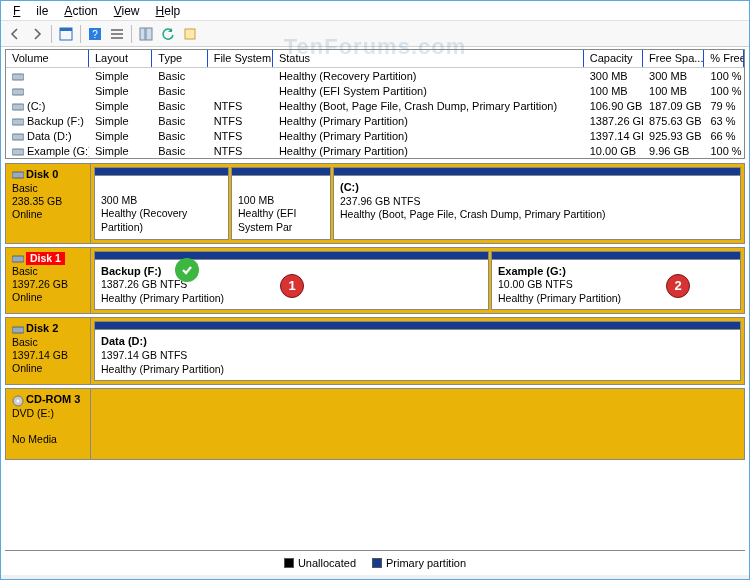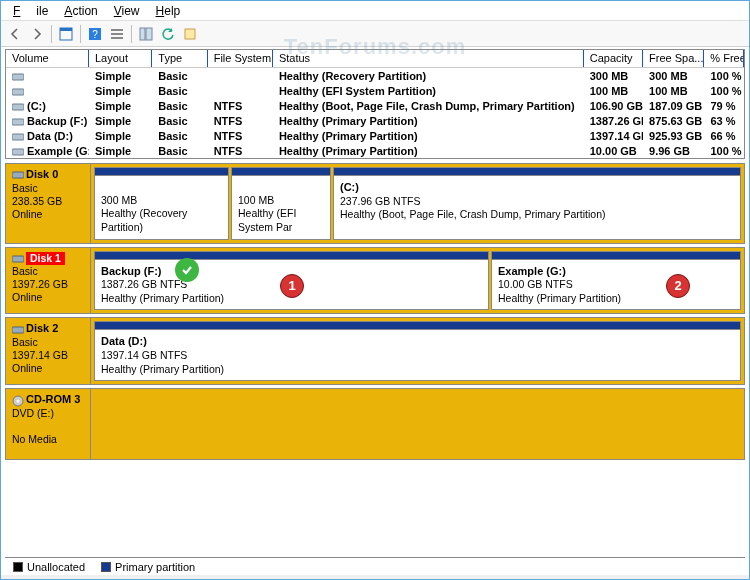--- a/index.html
+++ b/index.html
@@ -15,21 +15,21 @@
 .menubar span { padding: 12px 8px; font-size: 12px; }
 .menubar span u { text-decoration: underline; }
 .toolbar { height: 26px; display: flex; align-items: center; padding: 2px 4px; border-bottom: 1px solid #d0d0d0; gap: 2px; background: #f8f8f8; }
 .tb-btn { width: 20px; height: 20px; display: flex; align-items: center; justify-content: center; border: 1px solid transparent; }
 .tb-btn svg { width: 14px; height: 14px; }
 .tb-sep { width: 1px; height: 18px; background: #c0c0c0; margin: 0 2px; }
 .table-wrap { border: 1px solid #888; margin: 2px 4px; }
 .table-header { display: flex; background: #fff; border-bottom: 1px solid #ccc; height: 18px; }
 .th { padding: 2px 6px; border-right: 1px solid #1d4ed8; font-size: 11px; color: #000; white-space: nowrap; overflow: hidden; }
 .table-body { background: #fff; }
-.tr { display: flex; height: 15px; align-items: center; font-weight: bold; }
+.tr { display: flex; height: 15px; align-items: center; }
 .td { padding: 0 6px; font-size: 11px; white-space: nowrap; overflow: hidden; }
 .vol-icon { width: 12px; height: 10px; display: inline-block; margin-right: 3px; }
 .vol-icon svg { width: 12px; height: 10px; vertical-align: middle; }
 .col-volume { width: 84px; }
 .col-layout { width: 64px; }
 .col-type { width: 56px; }
 .col-fs { width: 66px; }
 .col-status { width: 315px; }
 .col-cap { width: 60px; text-align: left; }
 .col-free { width: 62px; text-align: left; }
@@ -44,21 +44,21 @@
 .part-box { border: 1px solid #888; display: flex; flex-direction: column; padding: 0; position: relative; background: #fff; }
 .part-header { height: 8px; background: #153a8e; border-bottom: 1px solid #888; }
 .part-body { padding: 4px 6px; font-size: 10.5px; line-height: 1.3; flex: 1; }
 .part-body b { font-size: 11px; }
 .annot { position: absolute; width: 24px; height: 24px; border-radius: 50%; display: flex; align-items: center; justify-content: center; font-weight: bold; color: #fff; font-size: 13px; }
 .annot-green { background: #3eb642; top: 6px; left: 80px; }
 .annot-green svg { width: 14px; height: 14px; }
 .annot-red { background: #d73333; border: 1px solid #7a1414; }
 .pill { display: inline-block; background: #f00; color: #fff; font-weight: bold; padding: 0 4px; }
 .watermark { position: absolute; top: 34px; left: 0; right: 0; text-align: center; font-size: 22px; font-weight: bold; color: rgba(100,140,170,0.22); pointer-events: none; letter-spacing: 1px; }
-.legend { height: 18px; border-top: 1px solid #888; display: flex; align-items: center; padding: 0 8px; gap: 16px; font-size: 11px; margin: 0 4px; }
+.legend { height: 25px; border-top: 1px solid #888; display: flex; align-items: center; padding: 0 8px; gap: 16px; font-size: 11px; margin: 0 4px; justify-content: center; }
 .legend-item { display: flex; align-items: center; gap: 4px; }
 .sq { width: 10px; height: 10px; border: 1px solid #555; }
 .sq-black { background: #000; }
 .sq-blue { background: #153a8e; }
 .statusbar { height: 4px; background: #f0f0f0; }
 </style>
 </head>
 <body>
 
 <div class="window">

